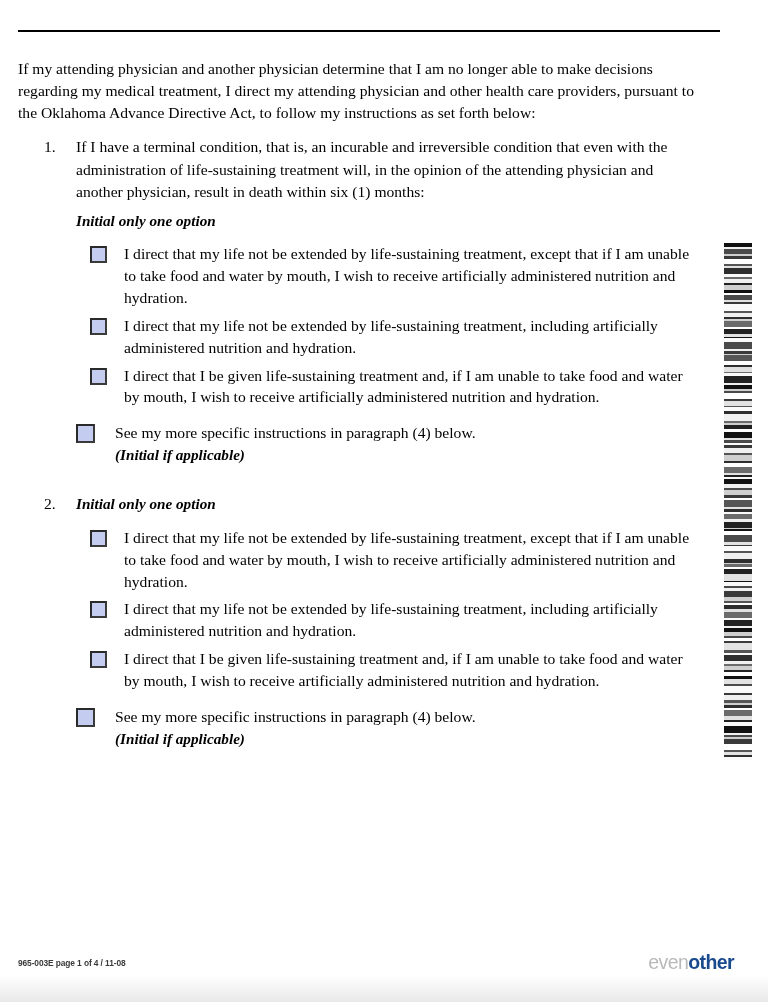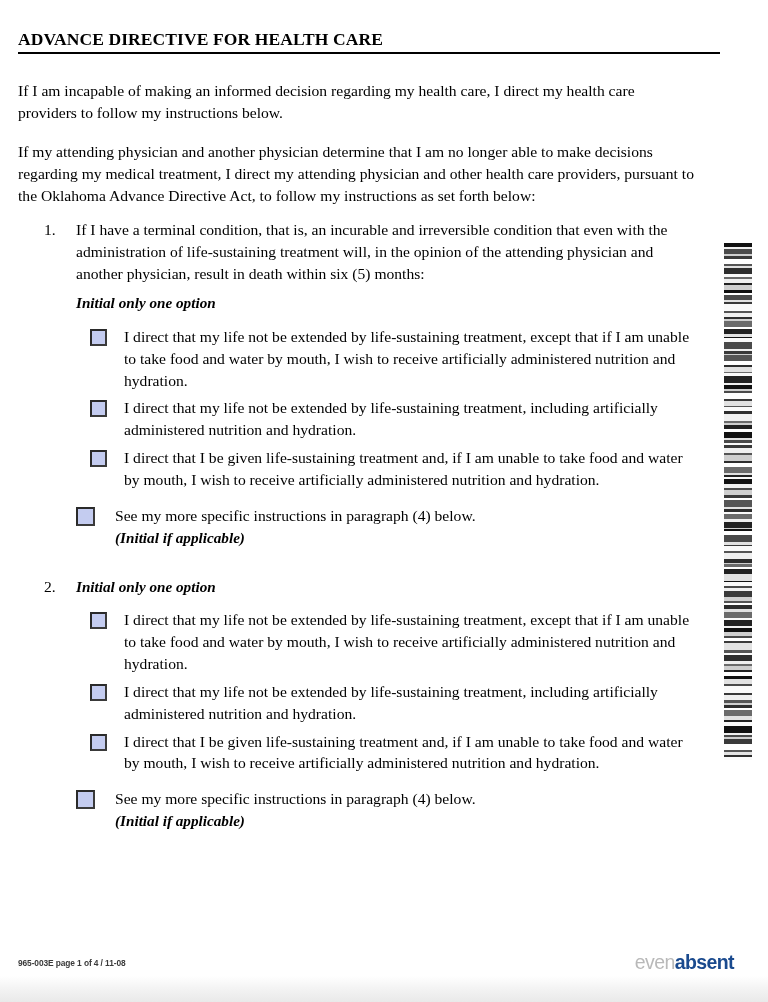--- a/index.html
+++ b/index.html
@@ -205,32 +205,30 @@
   .logo .free { color: #b9b9b9; font-weight: normal; }
   .logo .forms { color: #1a4a8e; font-weight: bold; }
 </style>
 </head>
 <body>
 
 <div class="page">
 
   <div class="content">
 
-    <h1 class="doc-title">ADVANCE DIRECTIVE FOR HEALTH CARE</h1>
     <div class="title-rule"></div>
 
-    <p class="para intro">If I am incapable of making an informed decision regarding my health care, I direct my health care providers to follow my instructions below.</p>
 
 
     <p class="para lw-intro">If my attending physician and another physician determine that I am no longer able to make decisions regarding my medical treatment, I direct my attending physician and other health care providers, pursuant to the Oklahoma Advance Directive Act, to follow my instructions as set forth below:</p>
 
     <div class="item-block">
       <div class="numbered-item">
         <span class="item-number">1.</span>
-        <span class="item-text">If I have a terminal condition, that is, an incurable and irreversible condition that even with the administration of life-sustaining treatment will, in the opinion of the attending physician and another physician, result in death within six (5) months:</span>
+        <span class="item-text">If I have a terminal condition, that is, an incurable and irreversible condition that even with the administration of life-sustaining treatment will, in the opinion of the attending physician and another physician, result in death within six (1) months:</span>
         <div class="initial-note">Initial only one option</div>
 
         <div class="options-group">
           <div class="option-row">
             <span class="checkbox"></span>
             <span class="option-text">I direct that my life not be extended by life-sustaining treatment, except that if I am unable to take food and water by mouth, I wish to receive artificially administered nutrition and hydration.</span>
           </div>
           <div class="option-row">
             <span class="checkbox"></span>
             <span class="option-text">I direct that my life not be extended by life-sustaining treatment, including artificially administered nutrition and hydration.</span>
@@ -428,19 +426,19 @@
       <span style="height: 1.09689%; background: rgb(255, 255, 255);"></span>
       <span style="height: 0.365631%; background: rgb(85, 85, 85);"></span>
       <span style="height: 0.731261%; background: rgb(226, 226, 226);"></span>
       <span style="height: 0.365631%; background: rgb(46, 46, 46);"></span>
       <span style="height: 0.548446%; background: rgb(250, 250, 250);"></span>
     </div>
 
   <div class="footer">
     <div class="footer-code">965-003E page 1 of 4 / 11-08</div>
     <div class="logo">
-      <span class="free">even</span><span class="forms">absent</span>
+      <span class="free">even</span><span class="forms">other</span>
     </div>
   </div>
 
   <div class="page-bottom-shade"></div>
 
 </div>
 
 </body></html>

